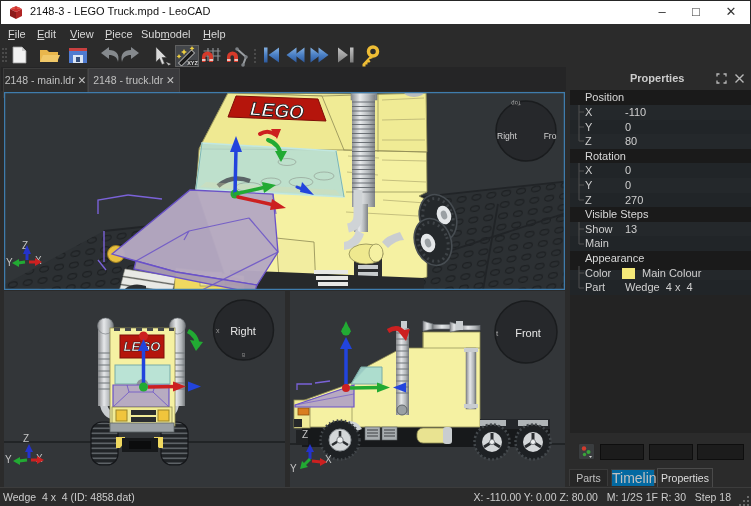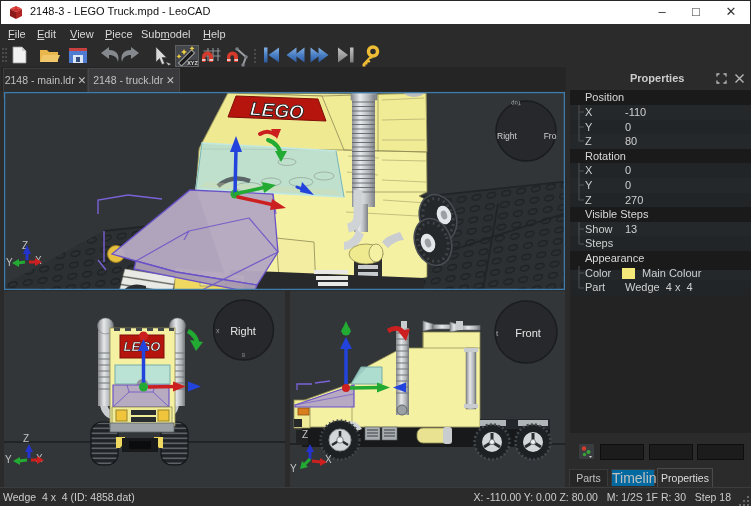--- a/index.html
+++ b/index.html
@@ -533,21 +533,21 @@
       <span class="val">270</span>
     </div>
     <div class="abs cat" style="left:0;top:117.2px;width:181px;height:14.6px;">
       <span class="lab">Visible Steps</span>
     </div>
     <div class="abs" style="left:0;top:131.8px;width:181px;height:14.6px;">
       <span class="lab">Show</span>
       <span class="val">13</span>
     </div>
     <div class="abs drk" style="left:0;top:146.4px;width:181px;height:14.6px;">
-      <span class="lab">Steps</span>
+      <span class="lab">Main</span>
     </div>
     <div class="abs cat" style="left:0;top:161px;width:181px;height:19px;">
       <span class="lab">Appearance</span>
     </div>
     <div class="abs" style="left:0;top:175.6px;width:181px;height:14.6px;">
       <span class="lab">Color</span>
       <span style="position:absolute;left:52px;top:2px;width:13px;height:11px;background:#f5e979;"></span>
       <span style="position:absolute;left:72px;top:1px;">Main Colour</span>
     </div>
     <div class="abs drk" style="left:0;top:190.2px;width:181px;height:14.8px;">

